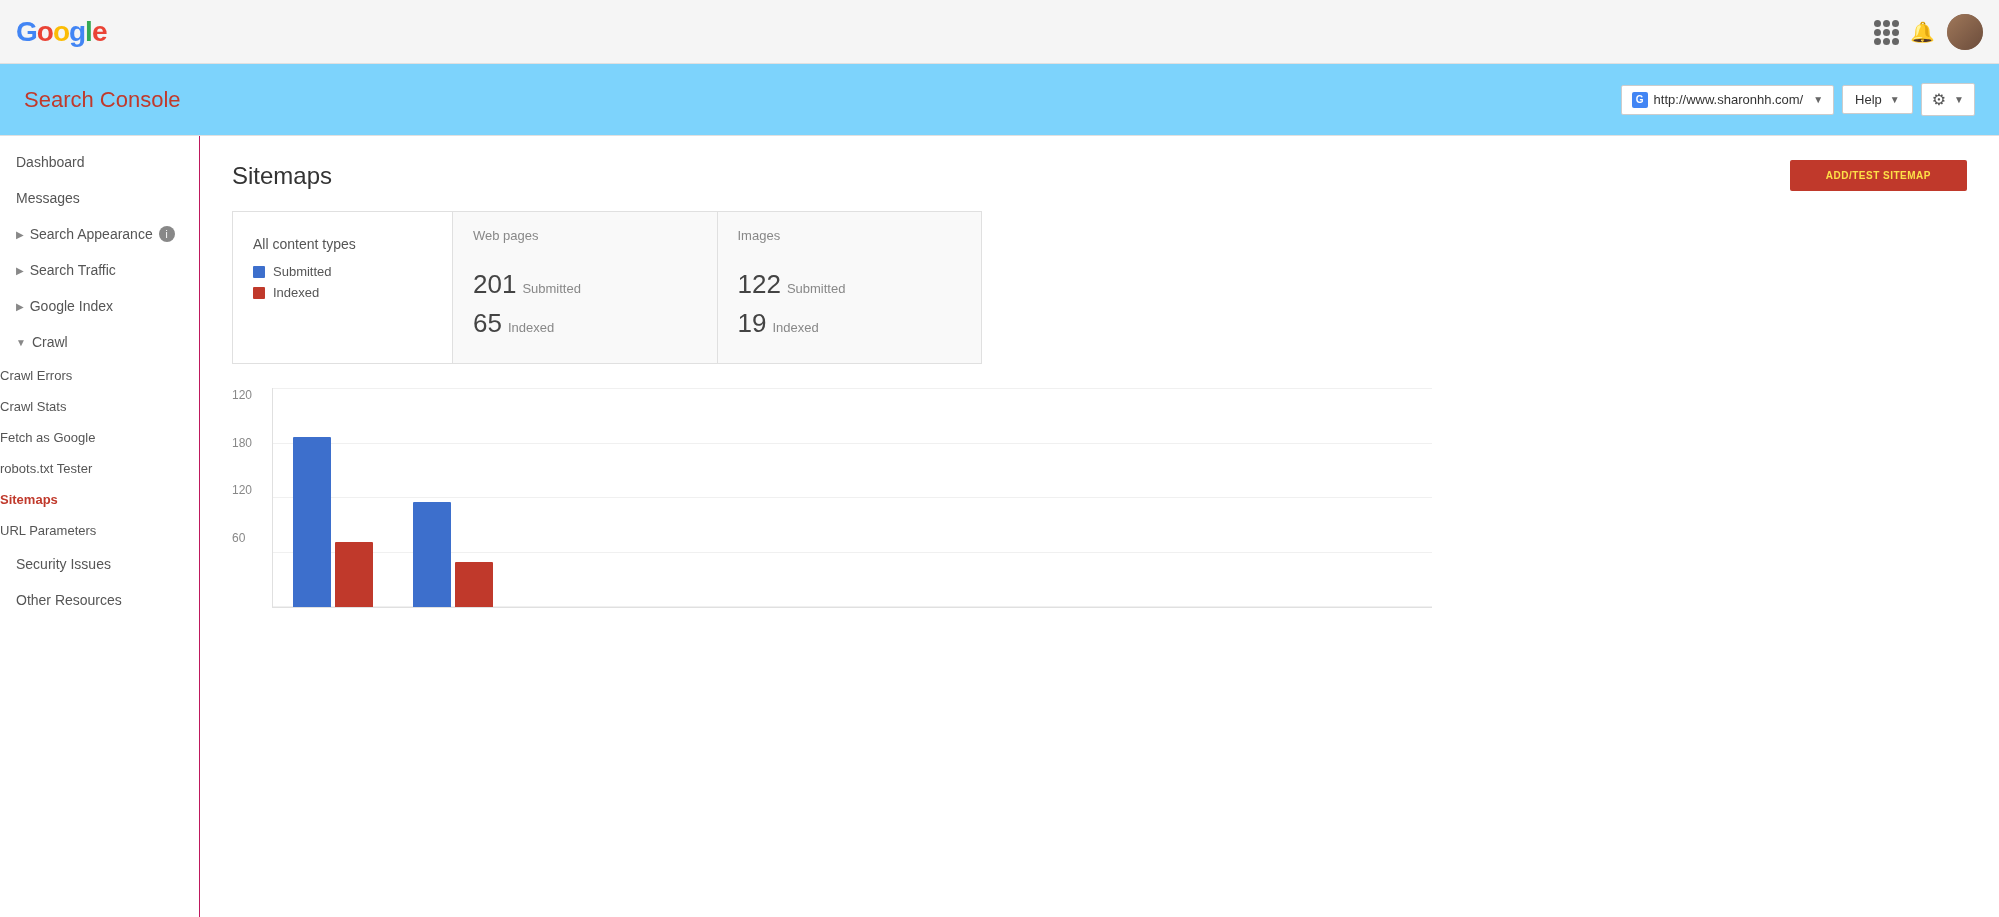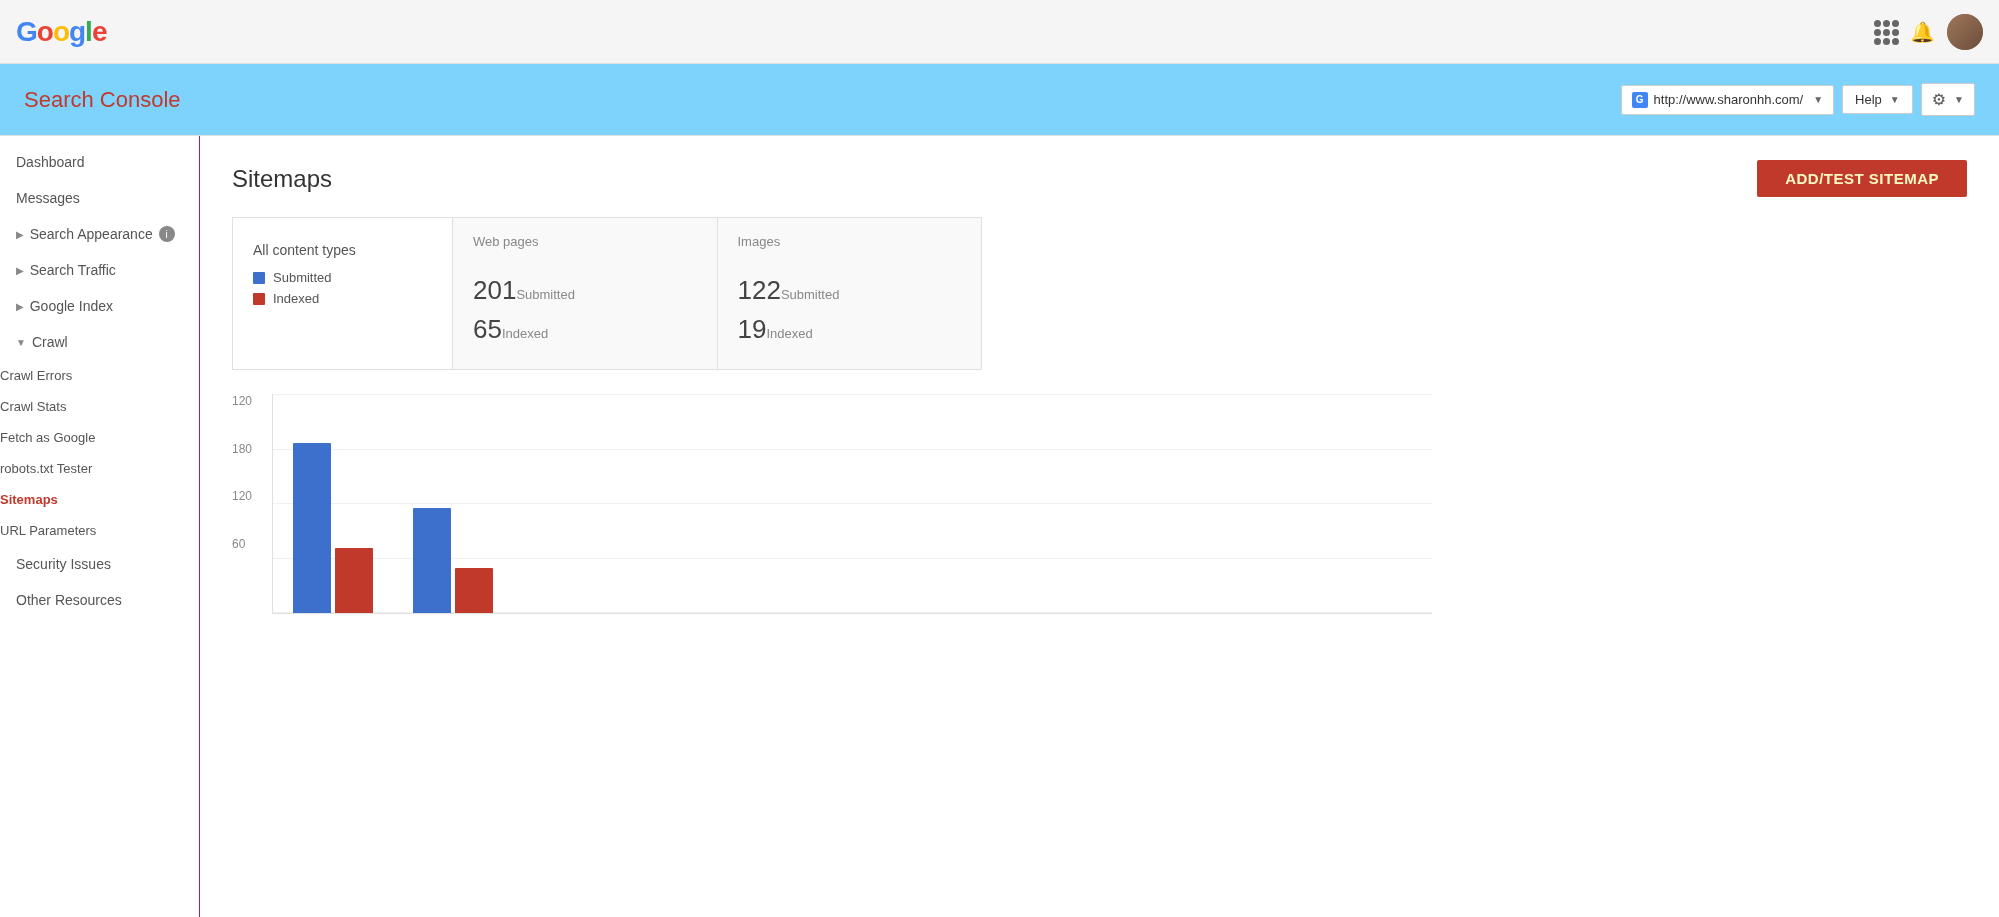--- a/index.html
+++ b/index.html
@@ -72,22 +72,22 @@
     .info-badge {
       width: 16px; height: 16px; border-radius: 50%; background: #888; color: white;
       font-size: 10px; display: inline-flex; align-items: center; justify-content: center;
     }
 
     
     .main { flex: 1; padding: 24px 32px; background: #fff; }
     .main-header { display: flex; align-items: center; justify-content: space-between; margin-bottom: 20px; }
     .page-title { font-size: 24px; font-weight: 400; color: #333; }
     .add-sitemap-btn {
-      background: #c0392b; color: #fef9c3; border: none; padding: 10px 28px;
-      font-size: 15px; font-weight: bold; cursor: pointer; border-radius: 2px; letter-spacing: 0.5px;
+      background: #c0392b; color: #fde047; border: none; padding: 10px 36px;
+      font-size: 10px; font-weight: bold; cursor: pointer; border-radius: 2px; letter-spacing: 0.5px;
     }
 
     
     .tabs { display: flex; border-bottom: 1px solid #e0e0e0; margin-bottom: 24px; }
     .tab {
       padding: 12px 20px; cursor: pointer; font-size: 14px; color: #666; border-bottom: 3px solid transparent; margin-bottom: -1px;
     }
     .tab.active { color: #c0392b; border-bottom-color: #c0392b; font-weight: 500; }
 
     
@@ -96,21 +96,21 @@
     .card-col { padding: 16px 20px; border-right: 1px solid #e0e0e0; }
     .card-col:last-child { border-right: none; }
     .card-col-first { width: 220px; background: #fff; }
     .card-col-data { flex: 1; background: #f9f9f9; }
     .all-content-types { font-size: 14px; color: #555; margin-bottom: 12px; margin-top: 8px; }
     .legend-item { display: flex; align-items: center; gap: 8px; margin-bottom: 6px; font-size: 13px; color: #555; }
     .legend-dot { width: 12px; height: 12px; border-radius: 1px; flex-shrink: 0; }
     .legend-dot.blue { background: #3d6fcc; }
     .legend-dot.red { background: #c0392b; }
     .card-section-title { font-size: 13px; color: #888; margin-bottom: 26px; }
-    .stat-row { display: flex; align-items: baseline; gap: 0; margin-bottom: 8px; }
+    .stat-row { display: flex; align-items: baseline; gap: 6px; margin-bottom: 8px; }
     .stat-number { font-size: 26px; font-weight: 300; color: #444; }
     .stat-label { font-size: 13px; color: #888; }
 
     
     .chart-area { position: relative; max-width: 1200px; }
     .chart-y-labels { position: absolute; left: 0; top: 0; bottom: 30px; display: flex; flex-direction: column; justify-content: space-between; font-size: 12px; color: #888; padding-right: 4px; width: 36px; }
     .chart-container { margin-left: 40px; border-left: 1px solid #e0e0e0; border-bottom: 1px solid #e0e0e0; height: 220px; position: relative; background: #fff; }
     .chart-grid { position: absolute; top: 0; left: 0; right: 0; bottom: 0; display: flex; flex-direction: column; justify-content: space-between; }
     .chart-grid-line { border-top: 1px solid #f0f0f0; width: 100%; }
     .chart-bars { display: flex; align-items: flex-end; height: 100%; padding: 0 20px; gap: 40px; position: relative; z-index: 1; }

